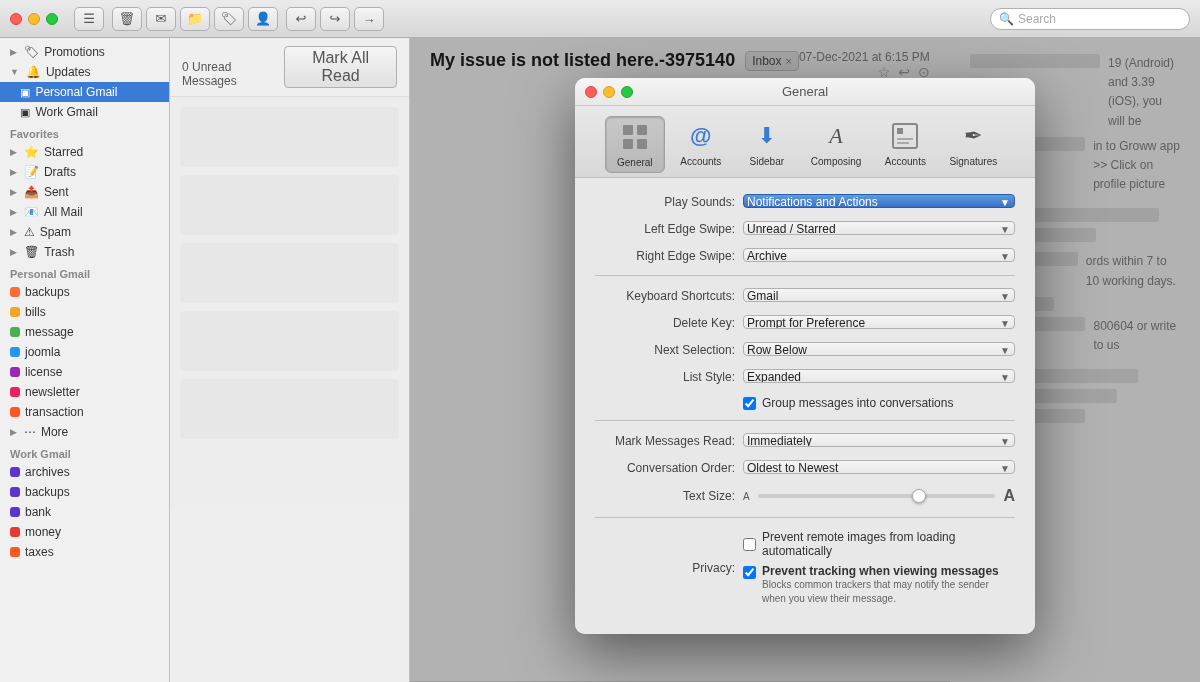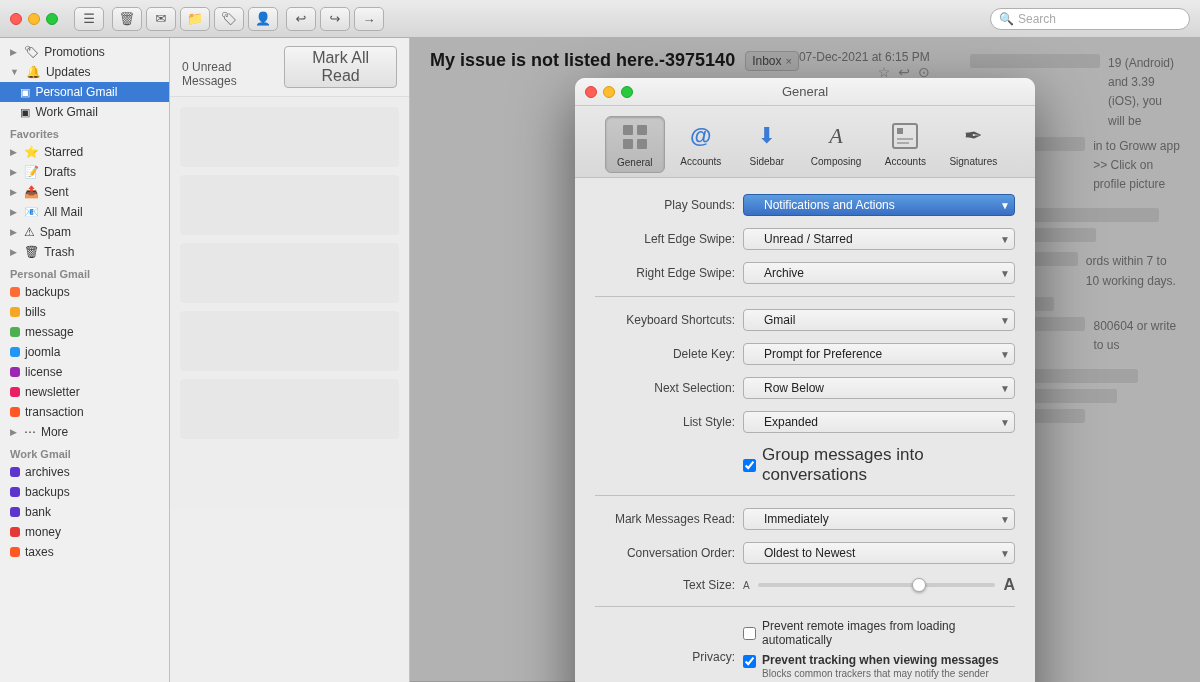--- a/index.html
+++ b/index.html
@@ -307,26 +307,26 @@
       font-size: 12px;
       color: #444;
       flex-shrink: 0;
     }
     .select-wrapper {
       flex: 1;
       position: relative;
     }
     .select-wrapper select {
       width: 100%;
-      height: 22px;
+      height: 14px;
       background: linear-gradient(to bottom, #f5f5f5, #e8e8e8);
       border: 1px solid #b0b0b0;
       border-radius: 4px;
       font-size: 12px;
-      padding: 0 20px 0 20px;
+      padding: 0 20px 0 3px;
       appearance: none;
       -webkit-appearance: none;
       color: #222;
       cursor: pointer;
     }
     .select-wrapper.blue-sel select {
       background: linear-gradient(to bottom, #5b9de1, #3a6fc4);
       color: white;
       border-color: #2a5fa8;
     }
@@ -352,21 +352,21 @@
       align-items: center;
       gap: 6px;
       margin-left: 148px;
       margin-bottom: 10px;
     }
     .checkbox-row input[type="checkbox"] {
       width: 13px;
       height: 13px;
     }
     .checkbox-label {
-      font-size: 17px;
+      font-size: 12px;
       color: #333;
     }
     .slider-row {
       display: flex;
       align-items: center;
       gap: 8px;
       margin-top: 12px;
     }
     .slider-row .form-label {
       min-width: 140px;

